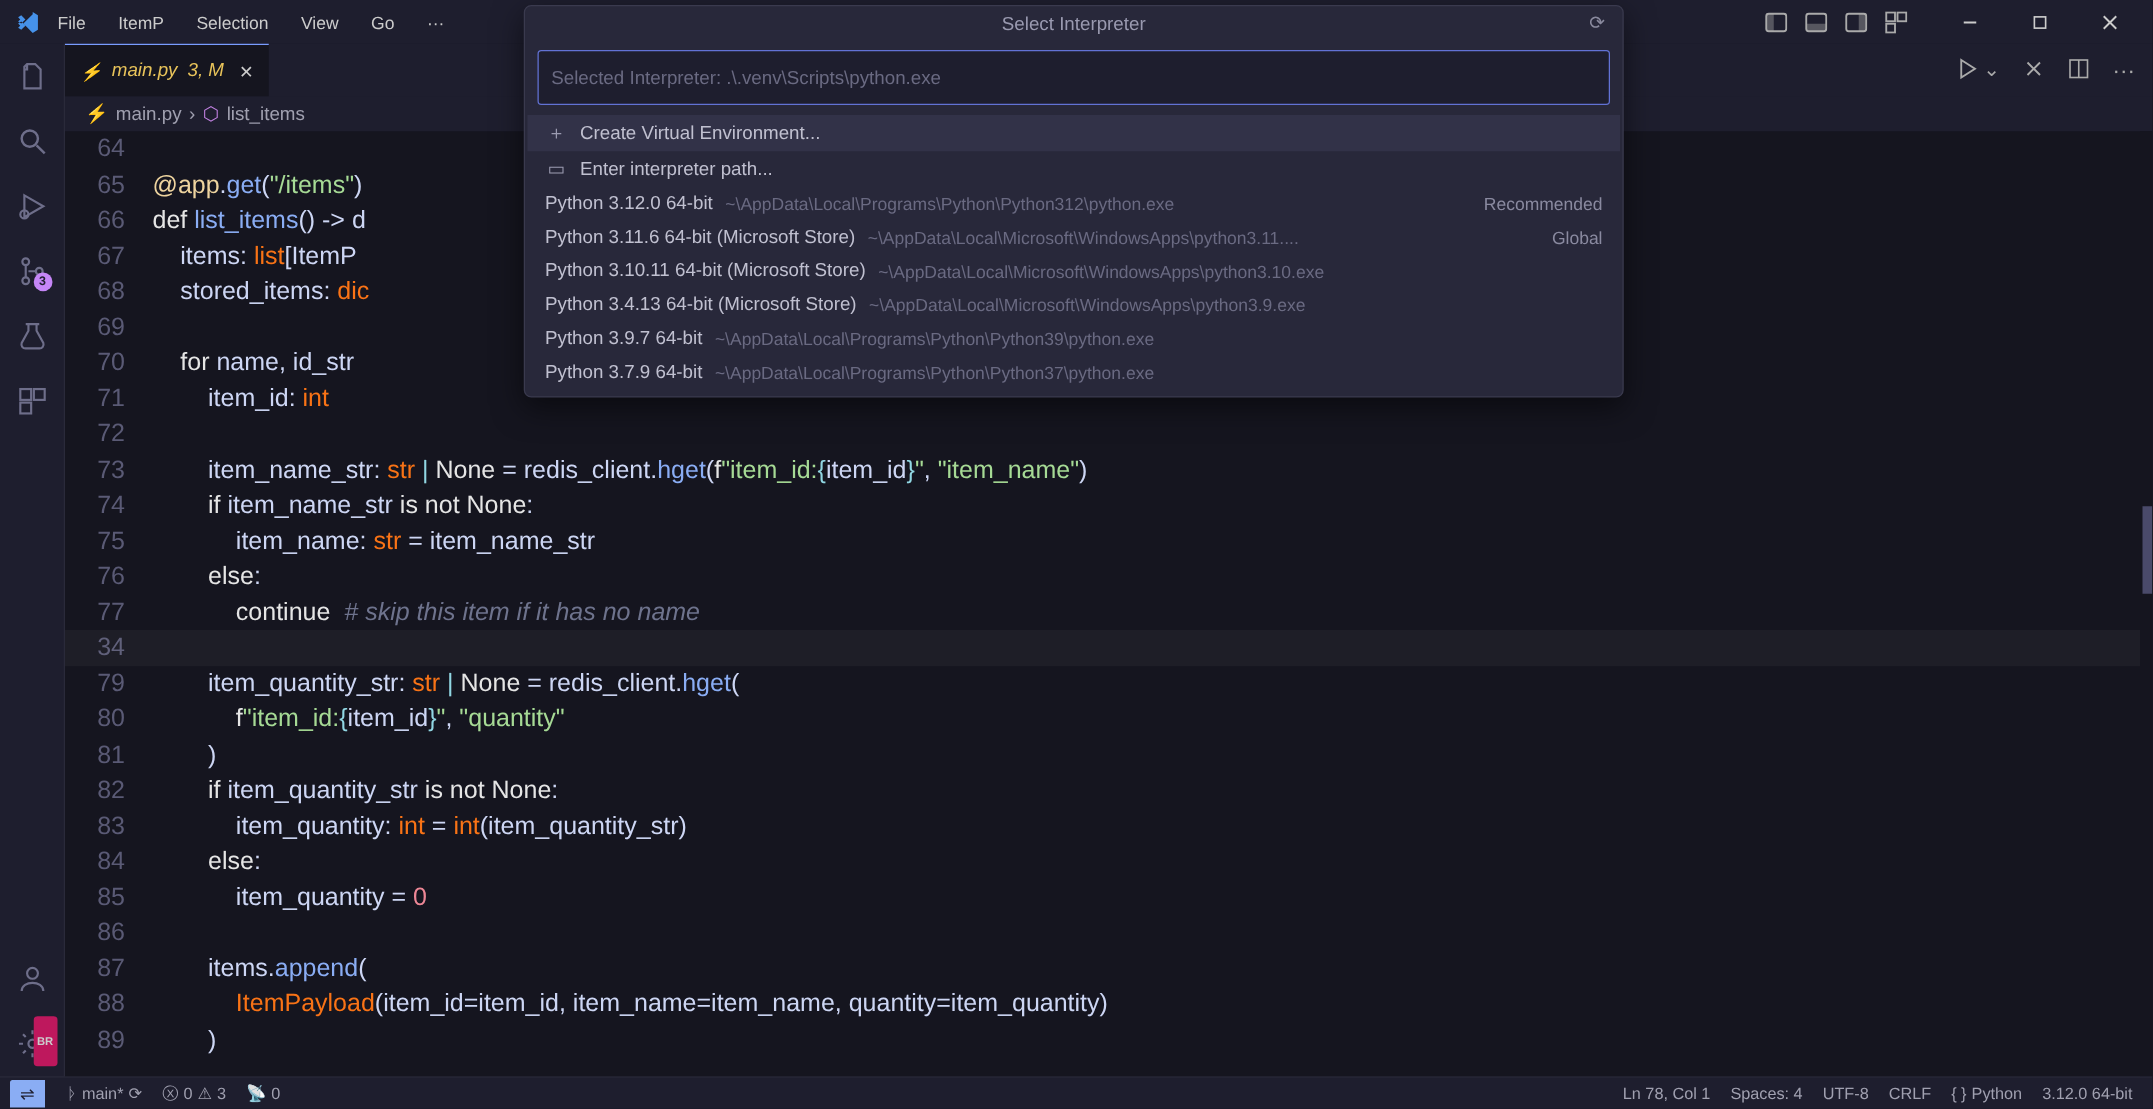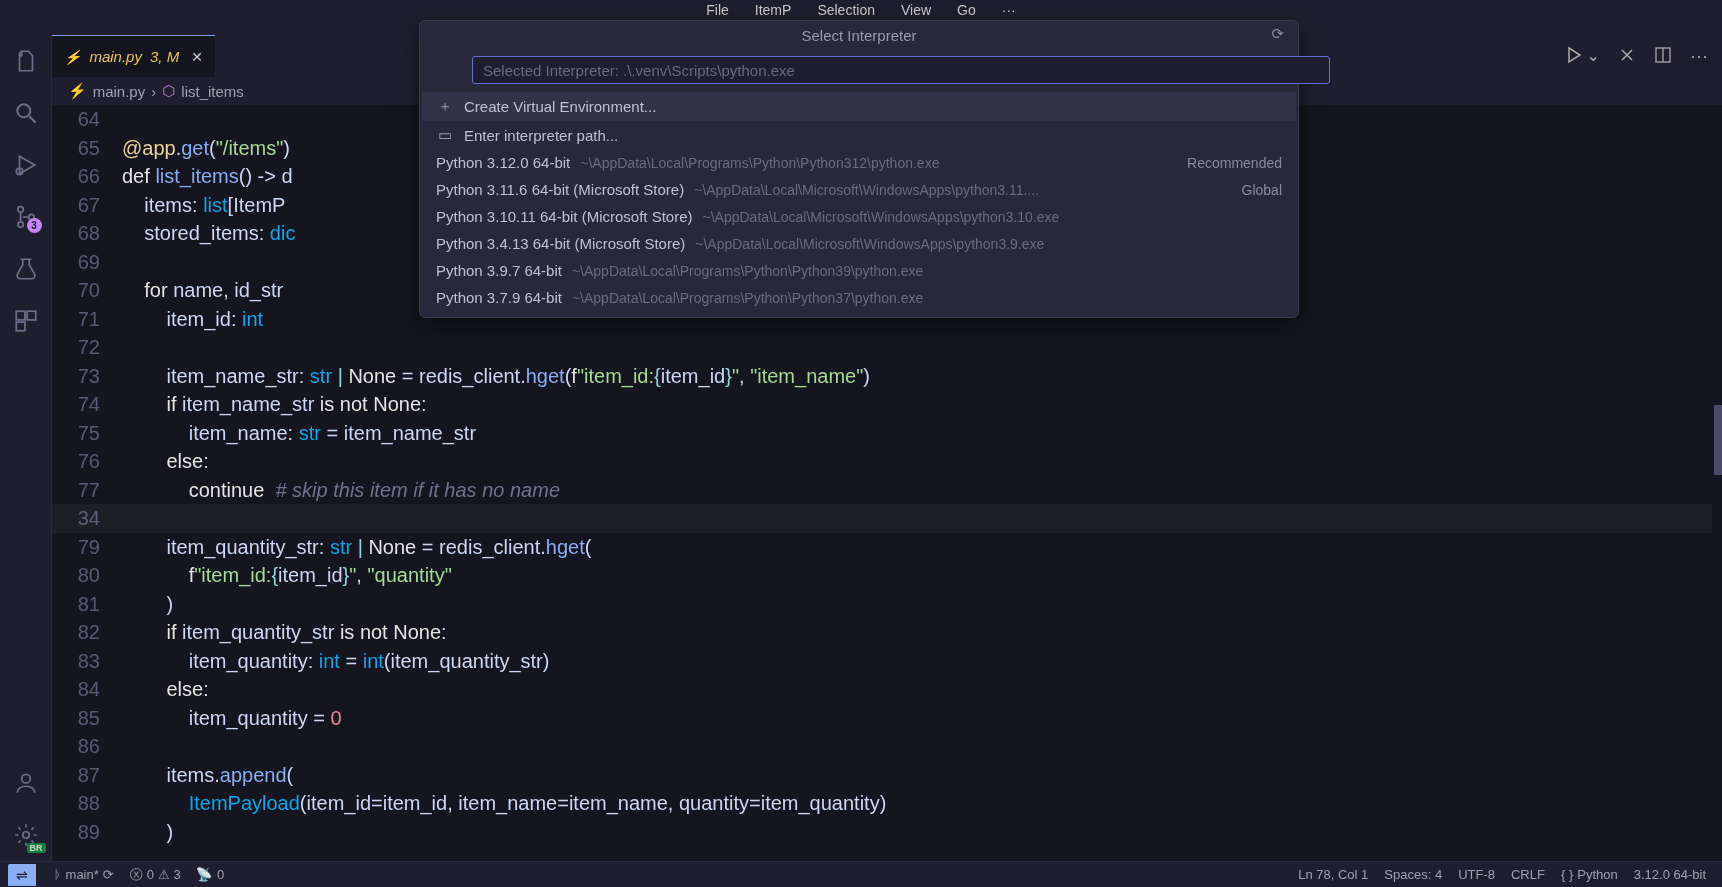--- a/index.html
+++ b/index.html
@@ -1,31 +1,31 @@
 <!DOCTYPE html>
 <html><head>
 <meta charset="utf-8">
 <style>
 * { margin: 0; padding: 0; box-sizing: border-box; font-family: "Segoe UI", Arial, sans-serif; }
 body { width: 1722px; height: 887px; background: #1e1e2e; color: #cccccc; overflow: hidden; display: flex; flex-direction: column; }
-.titlebar { height: 35px; background: #1e1e2e; display: flex; align-items: center; padding: 0 8px; flex-direction: column; }
+.titlebar { height: 35px; background: #1e1e2e; display: flex; align-items: center; padding: 0 8px; }
 .titlebar .vs-icon { width: 20px; height: 20px; margin: 0 10px 0 4px; }
 .menu { display: flex; gap: 18px; font-size: 14px; color: #cccccc; }
 .menu-item { cursor: pointer; padding: 2px 4px; }
 .titlebar-center { flex: 1; display: flex; justify-content: center; }
 .window-controls { display: flex; gap: 20px; align-items: center; padding-right: 8px; }
 .win-btn { width: 36px; height: 28px; display: flex; align-items: center; justify-content: center; cursor: pointer; color: #cccccc; }
 .layout-btns { display: flex; gap: 10px; margin-right: 30px; }
 .layout-btn { width: 22px; height: 22px; display: flex; align-items: center; justify-content: center; cursor: pointer; }
 .body-row { flex: 1; display: flex; min-height: 0; }
 .activitybar { width: 52px; background: #1e1e2e; display: flex; flex-direction: column; align-items: center; padding-top: 12px; gap: 24px; border-right: 1px solid #2a2a3a; }
 .activity-icon { width: 28px; height: 28px; color: #6e6e8a; cursor: pointer; position: relative; display:flex; align-items:center; justify-content:center; }
 .activity-bottom { margin-top: auto; margin-bottom: 12px; display: flex; flex-direction: column; gap: 24px; align-items: center; }
 .badge { position: absolute; bottom: -2px; right: -2px; background: #c586f7; color: #1e1e2e; font-size: 10px; border-radius: 50%; width: 15px; height: 15px; display: flex; align-items: center; justify-content: center; font-weight: bold; }
-.br-badge { position: absolute; bottom: -4px; right: -6px; background: #15803d; color: #ccc; font-size: 9px; border-radius: 3px; padding: 0 3px; font-weight: bold; margin-top: 28px; }
+.br-badge { position: absolute; bottom: -4px; right: -6px; background: #be185d; color: #ccc; font-size: 9px; border-radius: 3px; padding: 15px 3px; font-weight: bold; margin-top: 28px; }
 .editor-area { flex: 1; display: flex; flex-direction: column; min-width: 0; }
 .tabs-row { height: 42px; background: #1e1e2e; display: flex; align-items: center; }
 .tab { height: 42px; padding: 0 12px; display: flex; align-items: center; gap: 8px; background: #15151f; border-top: 1px solid #7a9cff; font-style: italic; }
 .tab .py-icon { color: #e8c35a; font-size: 14px; }
 .tab .tab-label { color: #e8c35a; font-size: 15px; font-style: italic; }
 .tab .tab-mod { color: #e8c35a; font-size: 15px; font-style: italic; }
 .tab .close { color: #cccccc; font-size: 14px; margin-left: 4px; cursor:pointer; font-style: normal; }
 .tabs-actions { margin-left: auto; display: flex; gap: 18px; padding-right: 14px; color: #8a8a9e; }
 .breadcrumb { height: 28px; padding: 0 16px; display: flex; align-items: center; gap: 6px; color: #a0a0b0; font-size: 15px; }
 .breadcrumb .py-icon { color: #e8c35a; }
@@ -38,32 +38,32 @@
 .highlight-line { position: absolute; left: 0; right: 0; height: 28.5px; background: rgba(255,255,255,0.04); pointer-events: none; }
 .minimap { width: 10px; background: #15151f; position: relative; }
 .minimap-thumb { position:absolute; right:0; width:8px; height:70px; top: 300px; background:#4a4a6a; } 
 .t-kb { color: #e5e5e5; } 
 .t-fn { color: #8aadf4; } 
 .t-s { color: #a6da95; } 
 .t-n { color: #ed8796; } 
 .t-c { color: #6e738d; font-style: italic; } 
 .t-v { color: #cdd6f4; }
 .t-op { color: #91d7e3; }
-.t-cl { color: #0ea5e9; } 
+.t-cl { color: #f97316; } 
 .t-dec { color: #eed49f; }
 .statusbar { height: 26px; background: #1e1e2e; display: flex; align-items: center; font-size: 13px; color: #a0a0b0; padding: 0 8px; border-top: 1px solid #2a2a3a; }
 .status-remote { background: #8aadf4; color: #1e1e2e; height: 22px; padding: 0 8px; display:flex; align-items:center; margin-right:10px; border-radius: 2px 0 0 0; font-size:14px; }
 .status-item { padding: 0 8px; display: flex; align-items: center; gap: 4px; cursor: pointer; }
 .status-right { margin-left: auto; display: flex; align-items: center; }
 
-.palette { position: absolute; top: 20px; left: 419px; width: 880px; background: #28283a; border: 1px solid #3a3a4e; border-radius: 6px; box-shadow: 0 8px 24px rgba(0,0,0,0.5); z-index: 100; }
+.palette { position: absolute; top: 4px; left: 419px; width: 880px; background: #28283a; border: 1px solid #3a3a4e; border-radius: 6px; box-shadow: 0 8px 24px rgba(0,0,0,0.5); z-index: 100; }
 .palette-title { text-align: center; color: #9a9ab0; font-size: 15px; padding: 6px 0; position: relative; }
 .palette-refresh { position: absolute; right: 14px; top: 4px; color: #8a8a9e; cursor:pointer; }
 .palette-input-wrap { padding: 6px 10px; }
-.palette-input { width: 100%; height: 28px; background: #1e1e2e; border: 1px solid #6272d4; border-radius: 3px; color: #cccccc; padding: 1px 10px; font-size: 15px; outline: none; margin-left: 42px; }
+.palette-input { width: 100%; height: 44px; background: #1e1e2e; border: 1px solid #6272d4; border-radius: 3px; color: #cccccc; padding: 1px 10px; font-size: 15px; outline: none; }
 .palette-input::placeholder { color: #6a6a82; }
 .palette-list { padding: 2px 2px 6px 2px; }
 .palette-row { padding: 5px 14px; display: flex; align-items: center; gap: 10px; color: #c0c0d0; font-size: 15px; cursor: pointer; }
 .palette-row.selected { background: #323248; }
 .palette-row .row-icon { width: 18px; display: inline-flex; justify-content:center; color: #9a9ab0; }
 .palette-row .row-path { color: #6a6a82; font-size: 14px; }
 .palette-row .row-right { margin-left: auto; color: #8a8aa0; font-size: 14px; }
 svg { display: block; }
 </style>
 </head>

